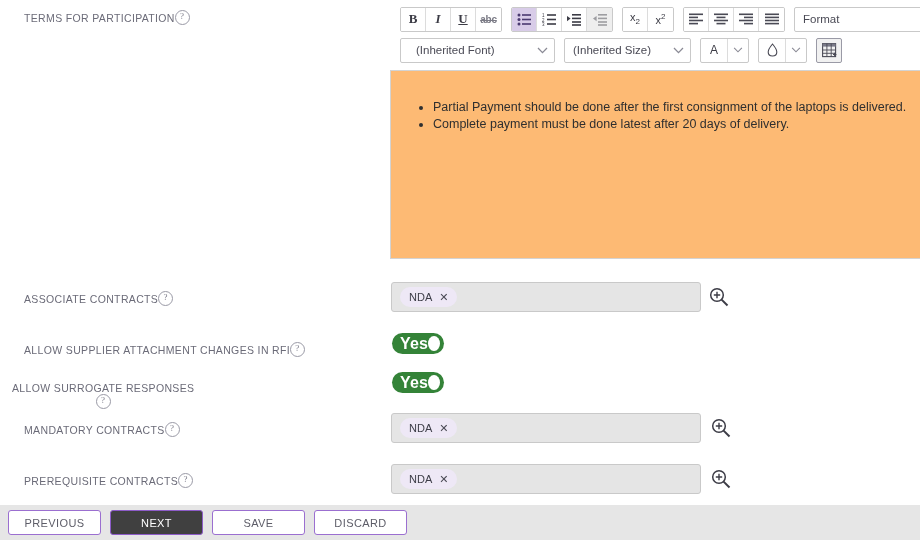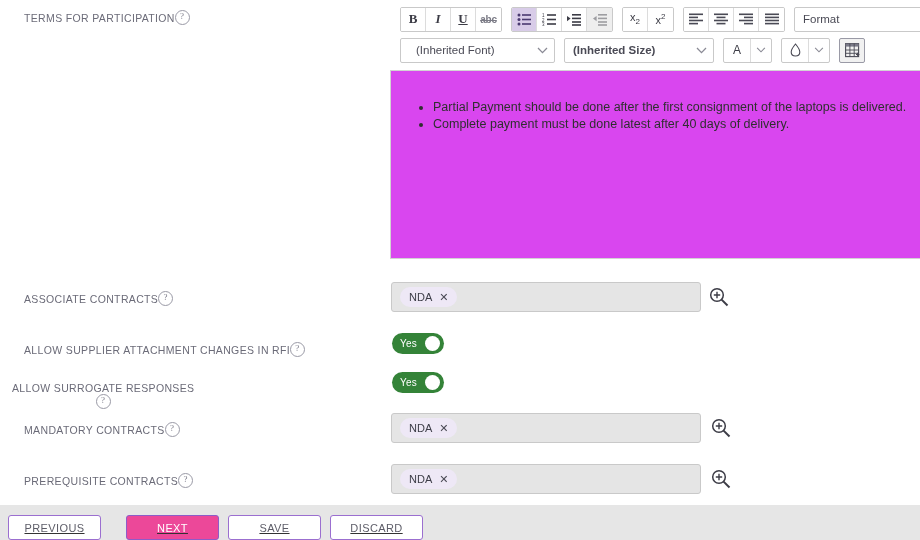--- a/index.html
+++ b/index.html
@@ -131,21 +131,21 @@
     color: #4a4a55;
     margin-right: 9px;
   }
   .tb-select .chev {
     color: #8a8a95;
     font-size: 10px;
     margin-left: 8px;
   }
   #sel-format { width: 175px; }
   #sel-font   { width: 155px; padding-left: 15px; }
-  #sel-size   { width: 150px; font-weight: bold; }
+  #sel-size   { width: 127px; }
 
   .split-group {
     display: flex;
     border: 1px solid #c9c9c9;
     border-radius: 2px;
     height: 25px;
     box-sizing: border-box;
     margin-right: 9px;
     background: #fff;
     overflow: hidden;
@@ -172,21 +172,21 @@
   
   #editor-body {
     position: absolute;
     left: 0px;
     top: 70px;
     width: 530px;
     height: 189px;
     border: 1px solid #d3d3d3;
     border-right: none;
     box-sizing: border-box;
-    background: #d946ef;
+    background: #fdba74;
     overflow: hidden;
   }
   #editor-body ul {
     margin: 28px 0 0 0;
     padding-left: 42px;
     list-style: disc;
   }
   #editor-body li {
     font-size: 12.5px;
     color: #2f2f2f;
@@ -241,67 +241,65 @@
     border-radius: 11px;
     background: #348338;
     display: flex;
     align-items: center;
     justify-content: space-between;
     padding: 0 4px 0 8px;
     box-sizing: border-box;
   }
   .toggle .t-label {
     color: #ffffff;
-    font-size: 10px;
-    font-weight: normal;
+    font-size: 16px;
+    font-weight: bold;
     letter-spacing: 0.2px;
     font-family: "Liberation Sans", sans-serif;
   }
   .toggle .knob {
     width: 15px;
     height: 15px;
     border-radius: 50%;
     background: #ffffff;
   }
 
   
   #footer {
     position: absolute;
     left: 0;
     top: 505px;
     width: 920px;
     height: 35px;
     background: #e6e6e6;
     display: flex;
-    align-items: flex-end;
+    align-items: center;
     padding-left: 8px;
     box-sizing: border-box;
     gap: 9px;
-    text-decoration: underline;
   }
   .btn {
     height: 25px;
     min-width: 93px;
     border: 1px solid #9b6fd0;
     border-radius: 3px;
     background: #ffffff;
     color: #5d5d68;
     font-size: 11px;
     letter-spacing: 0.4px;
     display: flex;
     align-items: center;
     justify-content: center;
     box-sizing: border-box;
     font-family: "Liberation Sans", sans-serif;
   }
   .btn.primary {
-    background: #ec4899;
+    background: #404040;
     border-color: #8d5cc8;
     color: #ffffff;
-    margin-left: 16px;
   }
 </style>
 </head>
 <body>
 
 <div id="page">
 
   <div class="field-label" style="left:24px; top:10px;">
     <span>TERMS FOR PARTICIPATION</span>
     <span class="help-icon">?</span>
@@ -498,21 +496,21 @@
             <line x1="0.6" y1="10.3" x2="13.6" y2="10.3" stroke="#4a4a55" stroke-width="0.9"></line>
             <path d="M11 11.5 h3.4 M12.7 9.8 v3.4" stroke="#4a4a55" stroke-width="1.2"></path>
           </svg>
         </div>
       </div>
     </div>
 
     <div id="editor-body">
       <ul>
         <li>Partial Payment should be done after the first consignment of the laptops is delivered.</li>
-        <li>Complete payment must be done latest after 40 days of delivery.</li>
+        <li>Complete payment must be done latest after 20 days of delivery.</li>
       </ul>
     </div>
   </div>
 
   <div class="tag-input" style="left:391px; top:282px;">
     <span class="tag">
       <span>NDA</span>
       <span class="x">✕</span>
     </span>
   </div>

